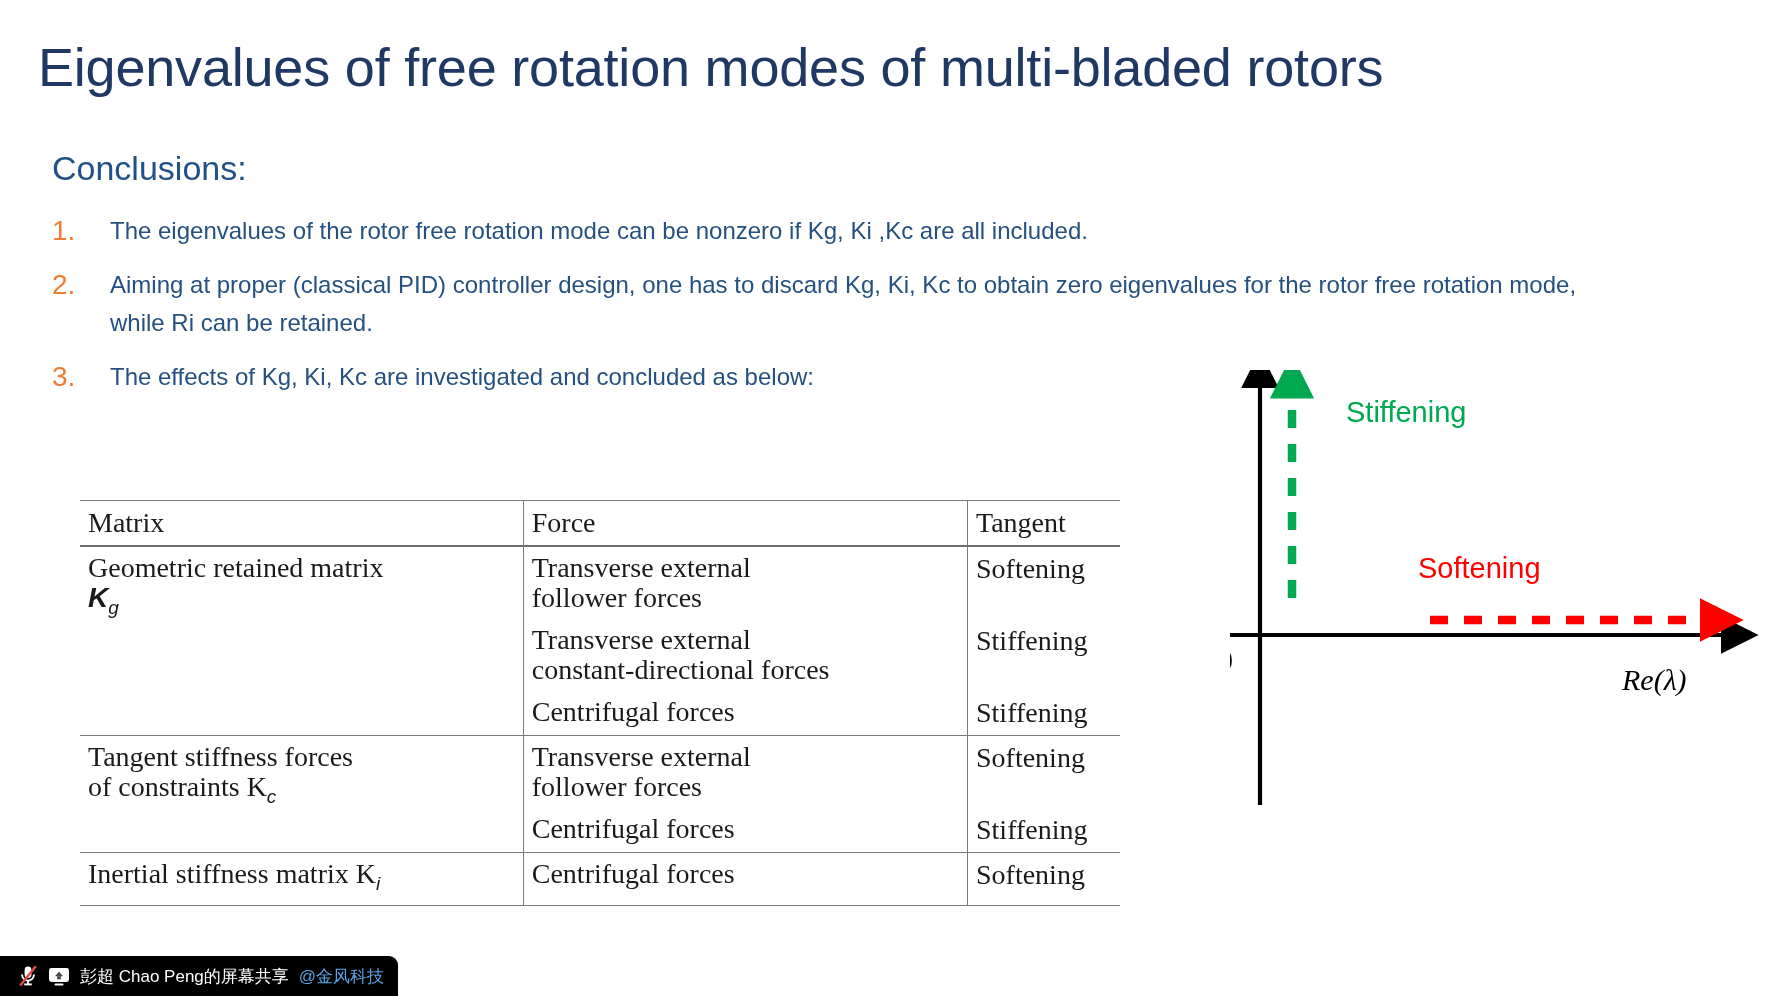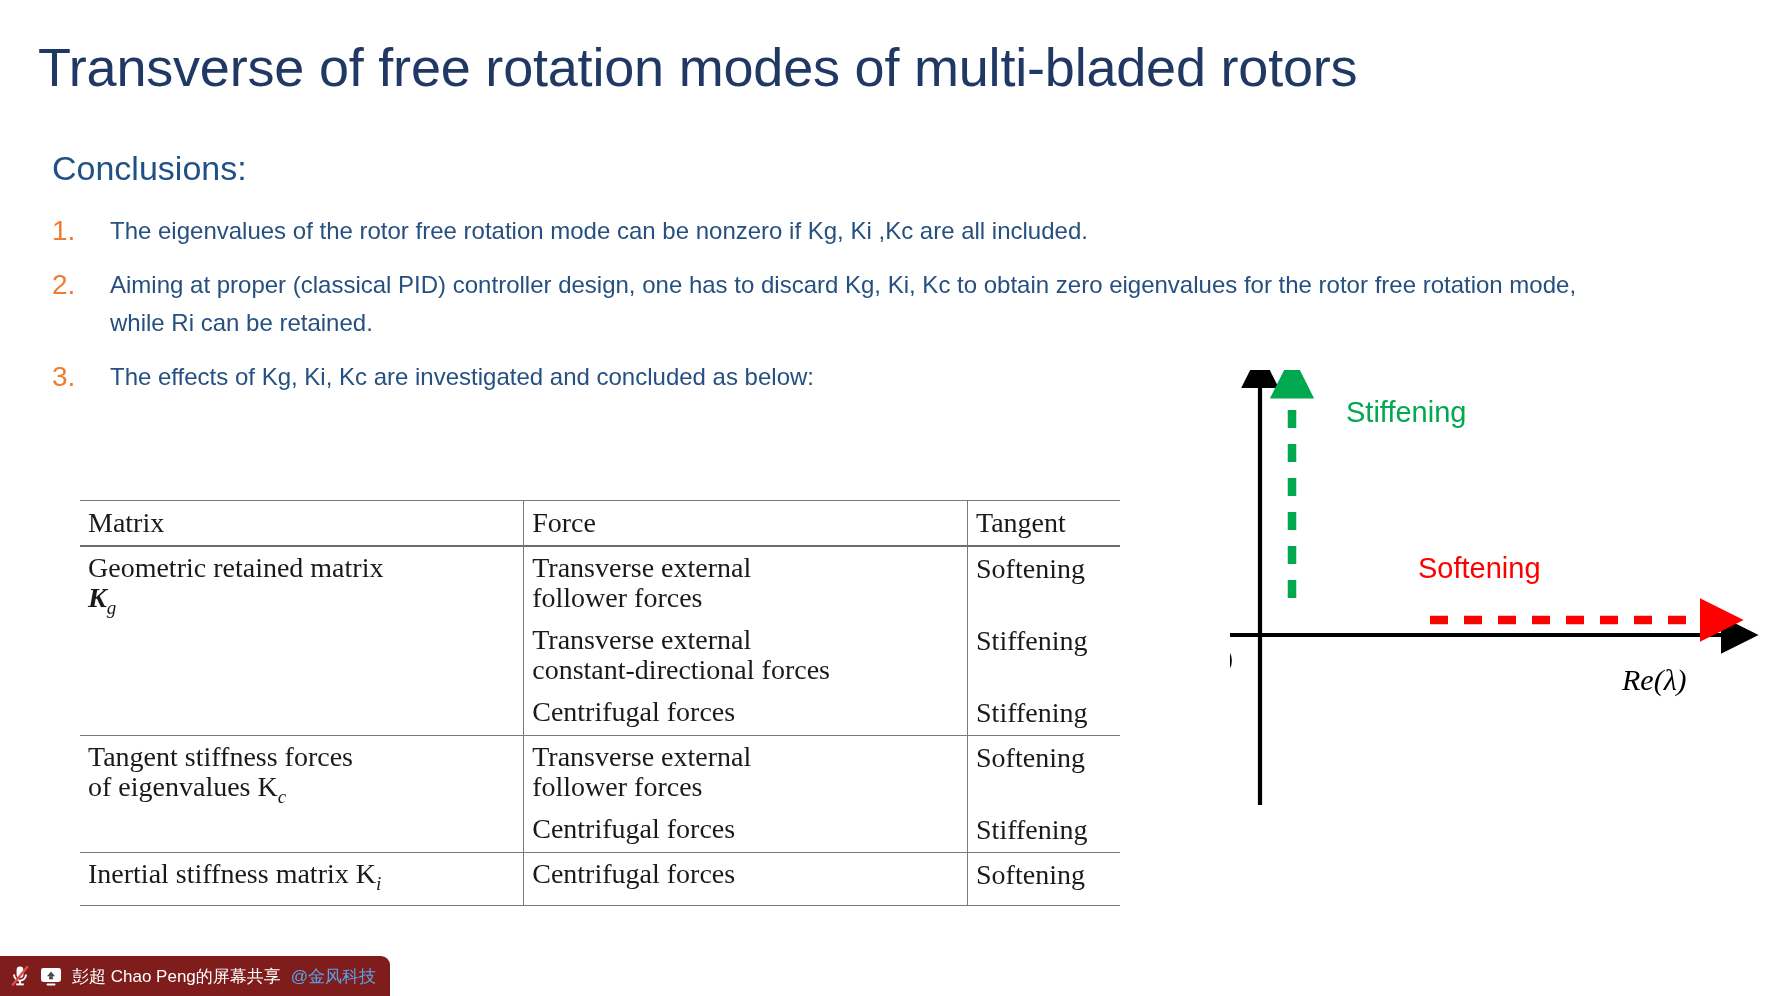--- a/index.html
+++ b/index.html
@@ -95,21 +95,21 @@
   
   .rule-top     { border-top: 1.6px solid #7a7a7a; }
   .rule-head    { border-bottom: 2.6px solid #6e6e6e; }
   .rule-group   { border-top: 1.6px solid #7a7a7a; }
   .rule-bottom  { border-bottom: 1.6px solid #7a7a7a; }
 
   .subrow td { padding-top: 12px; }
   .kvar {
     font-weight: bold;
     font-style: italic;
-    font-family: Liberation Serif, serif;
+    font-family: Liberation Sans, sans-serif;
   }
   .kvar sub {
     font-weight: normal;
     font-style: italic;
     font-size: 0.68em;
   }
   .cellline { display: block; line-height: 30px; }
 
   
   #complex-plane-diagram {
@@ -135,39 +135,39 @@
     font-family: "Liberation Sans", sans-serif;
     font-size: 29px;
   }
 
   
   #share-status-bar {
     position: absolute;
     left: 0;
     bottom: 0;
     height: 40px;
-    padding: 0 14px 0 10px;
+    padding: 0 14px 0 18px;
     display: flex;
     align-items: center;
     gap: 10px;
-    background: #7f1d1d;
+    background: #000000;
     border-top-right-radius: 9px;
     color: #ffffff;
     font-family: "Liberation Sans", sans-serif;
     font-size: 17px;
     white-space: nowrap;
   }
   #share-status-bar .bar-icon { display: flex; align-items: center; }
   #share-owner { color: #ffffff; }
   #share-org   { color: #5BA4E8; }
 </style>
 </head>
 <body>
 
-<div id="slide-title">Transverse of free rotation modes of multi-bladed rotors</div>
+<div id="slide-title">Eigenvalues of free rotation modes of multi-bladed rotors</div>
 
 <div id="conclusions-heading">Conclusions:</div>
 
 <div id="conclusion-list">
 
   <div class="conclusion-item">
     <div class="conclusion-num">1.</div>
     <div class="conclusion-text">The eigenvalues of the rotor free rotation mode can be nonzero if Kg, Ki ,Kc are all included.</div>
   </div>
 
@@ -214,21 +214,21 @@
     <tr class="subrow">
       <td class="col-force">
         <span class="cellline">Centrifugal forces</span>
       </td>
       <td class="col-effect">Stiffening</td>
     </tr>
 
     <tr>
       <td class="col-matrix rule-group" rowspan="2">
         <span class="cellline">Tangent stiffness forces</span>
-        <span class="cellline"><span>of eigenvalues K</span><span class="kvar"><sub>c</sub></span></span>
+        <span class="cellline"><span>of constraints K</span><span class="kvar"><sub>c</sub></span></span>
       </td>
       <td class="col-force rule-group">
         <span class="cellline">Transverse external</span>
         <span class="cellline">follower forces</span>
       </td>
       <td class="col-effect rule-group">Softening</td>
     </tr>
     <tr class="subrow">
       <td class="col-force">
         <span class="cellline">Centrifugal forces</span>

